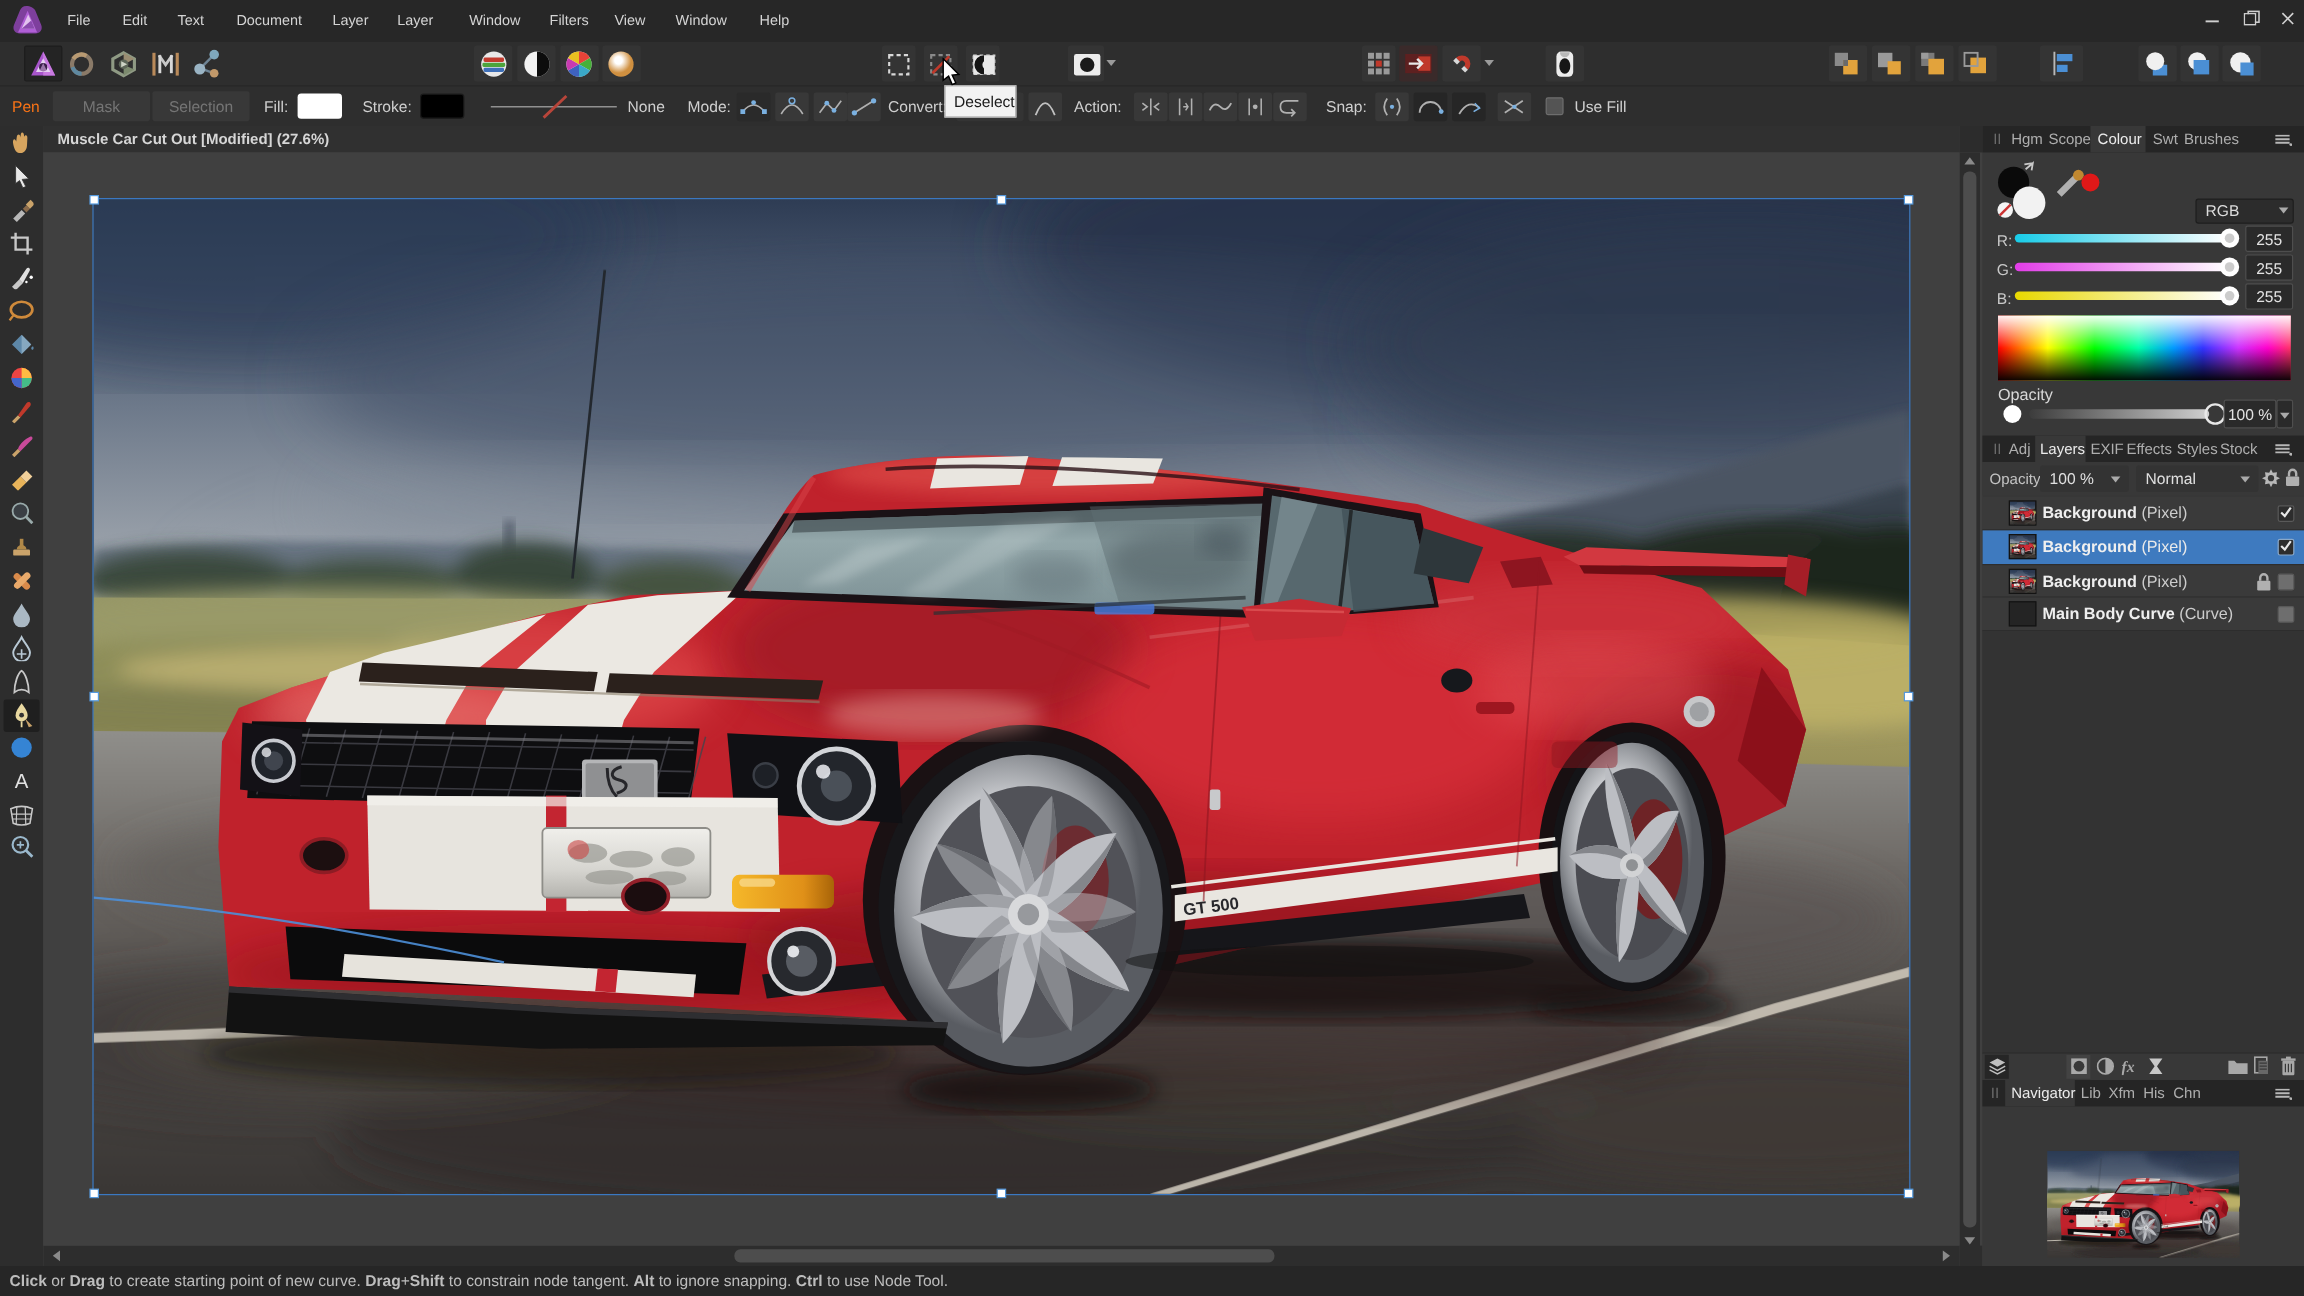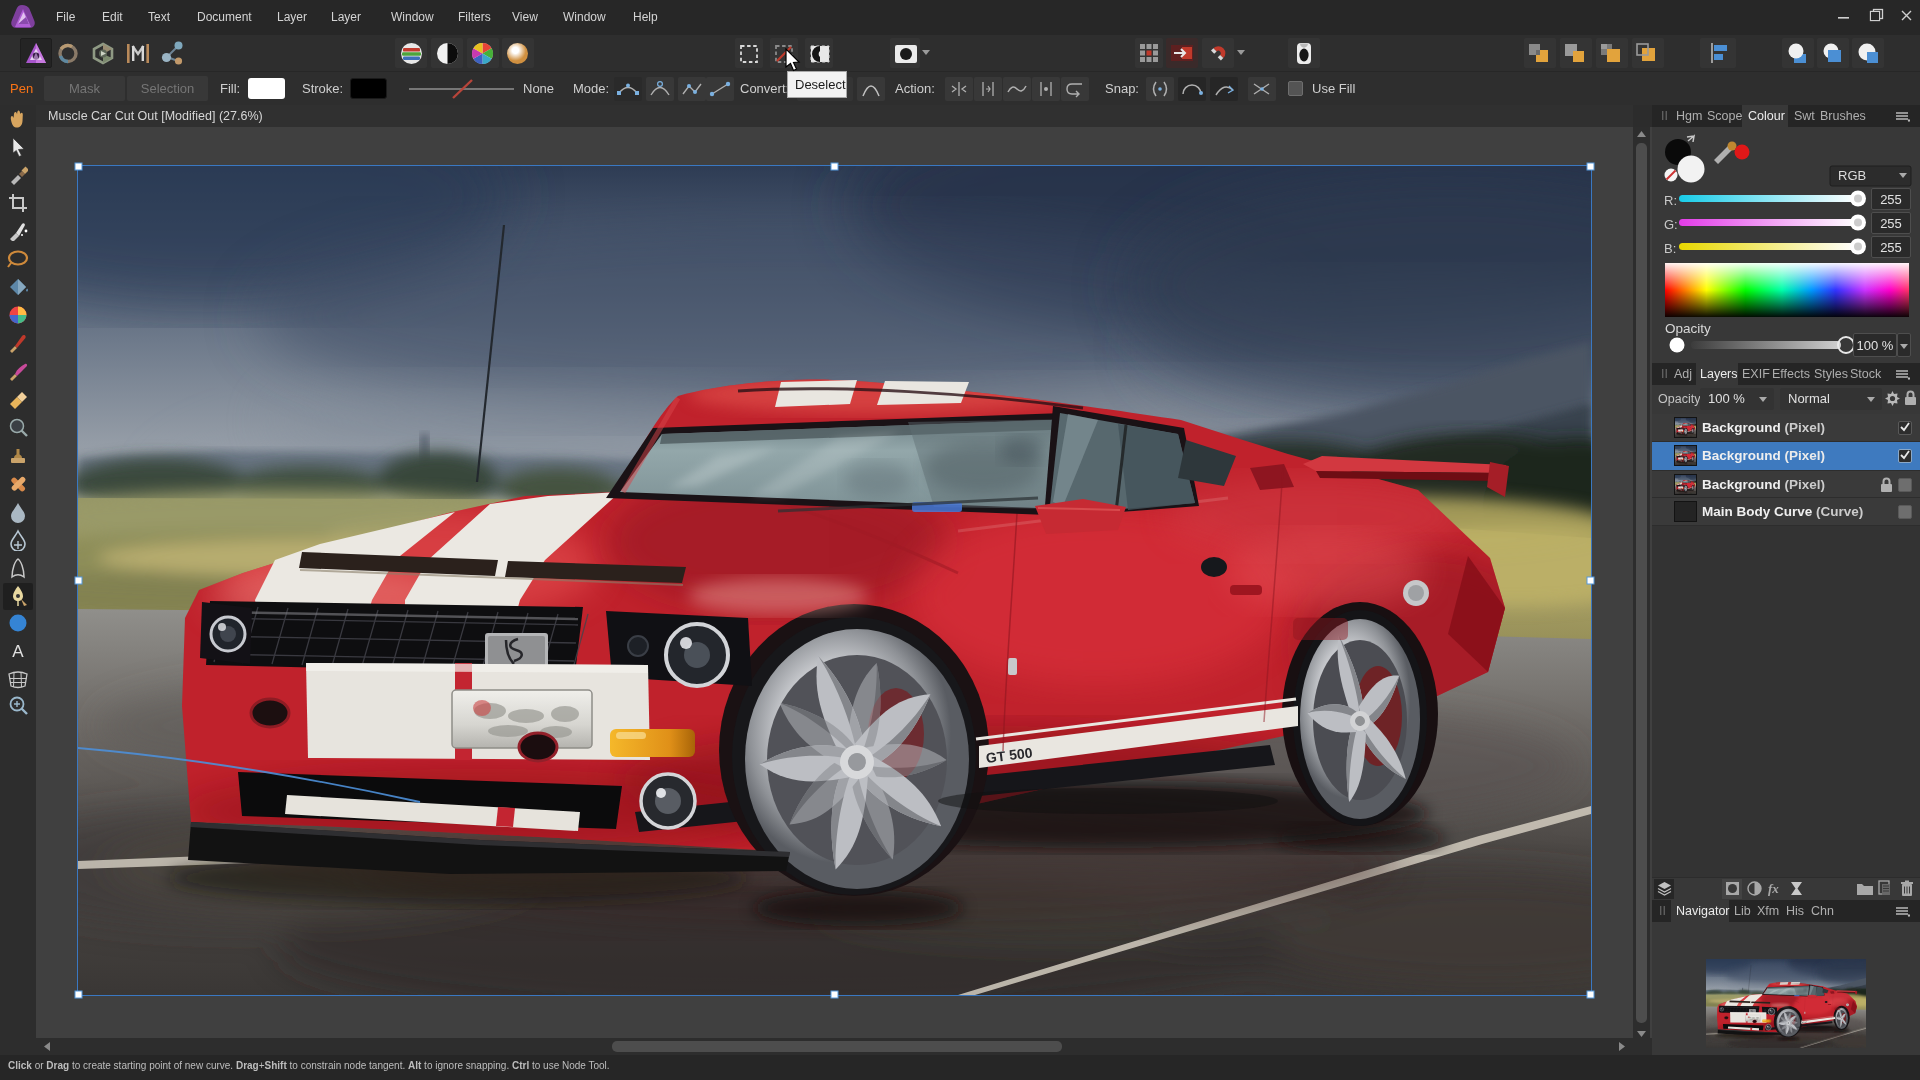--- a/index.html
+++ b/index.html
@@ -7,34 +7,34 @@
   font-family:"Liberation Sans", sans-serif; -webkit-font-smoothing:antialiased; }
 .abs { position:absolute; }
 #menubar { position:absolute; left:0; top:0; width:1920px; height:35px; background:#272727; }
 #menubar .mi { position:absolute; top:10px; color:#d4d4d4; font-size:12px; }
 #toolbar { position:absolute; left:0; top:35px; width:1920px; height:36px; background:#2e2e2e; }
 .tb { position:absolute; top:3px; width:32px; height:30px; background:#343434; border-radius:2px; }
 #context { position:absolute; left:0; top:71px; width:1920px; height:34px; background:#2e2e2e; border-top:1px solid #272727; color:#cfcfcf; font-size:13px;}
 #context .lbl { position:absolute; top:9px; }
 .cbtn { position:absolute; top:4px; height:25px; background:#383838; border-radius:2px; color:#757575; font-size:13px; text-align:center; padding-top:5px;}
 .cicon { position:absolute; top:5px; width:28px; height:24px; background:#383838; border-radius:2px; }
-#tabbar { position:absolute; left:36px; top:105px; width:1597px; height:22px; background:#303030; color:#d6d6d6; font-size:12.5px; }
+#tabbar { position:absolute; left:36px; top:105px; width:1597px; height:22px; background:#303030; color:#d6d6d6; font-size:12.5px;font-weight:bold; }
 #tools { position:absolute; left:0; top:105px; width:36px; height:950px; background:#2d2d2d; }
 #canvas { position:absolute; left:36px; top:127px; width:1597px; height:928px; background:#404040; }
 #rpanel { position:absolute; left:1652px; top:105px; width:268px; height:950px; background:#383838; color:#c8c8c8; }
 .ptabbar { position:absolute; left:0; width:268px; height:22px; background:#252525; }
 .ptabbar span { position:absolute; top:4px; color:#aeaeae; font-size:12.5px; }
 .ptabbar .act { color:#ececec; }
 .actbox { position:absolute; top:0; height:22px; background:#383838; }
 .vbox { position:absolute; background:#2a2a2a; border:1px solid #4e4e4e; border-radius:2px; color:#e2e2e2; font-size:13px; }
-#status { position:absolute; left:0; top:1055px; width:1920px; height:25px; background:#262626; color:#bdbdbd; font-size:10px; }
+#status { position:absolute; left:0; top:1055px; width:1920px; height:25px; background:#262626; color:#bdbdbd; font-size:13px; }
 .lrow { position:absolute; left:0; width:268px; height:28px; }
 .lthumb { position:absolute; left:22px; top:3px; width:23px; height:21px; border:1px solid #131313; background:#2a2a2a; }
 .lname { position:absolute; left:50px; top:6px; font-size:13.5px; color:#efefef; font-weight:bold; }
-.lname span { font-weight:bold; color:#cccccc; }
+.lname span { font-weight:normal; color:#cccccc; }
 </style>
 </head>
 <body>
 <div id="menubar">
   <svg class="abs" style="left:9px;top:3px" width="28" height="28" viewBox="0 0 28 28">
     <path d="M13 2 C10 2 8.6 3.5 7.6 5.8 L2.8 17.5 C1 21.5 3.5 25 7.5 25 L20.5 25 C24.5 25 27 21.5 25.2 17.5 L20.4 5.8 C19.4 3.5 16 2 13 2 Z" fill="#7e3f9d"></path>
     <path d="M14 6 L22 24 L6 24 Z" fill="#b05fd6"></path>
     <path d="M14.5 9 L20 21 L9 21 Z" fill="#e2c2ef"></path>
     <path d="M9 21 L20 21 L17 14 Z" fill="#8a4aad"></path>
   </svg>

